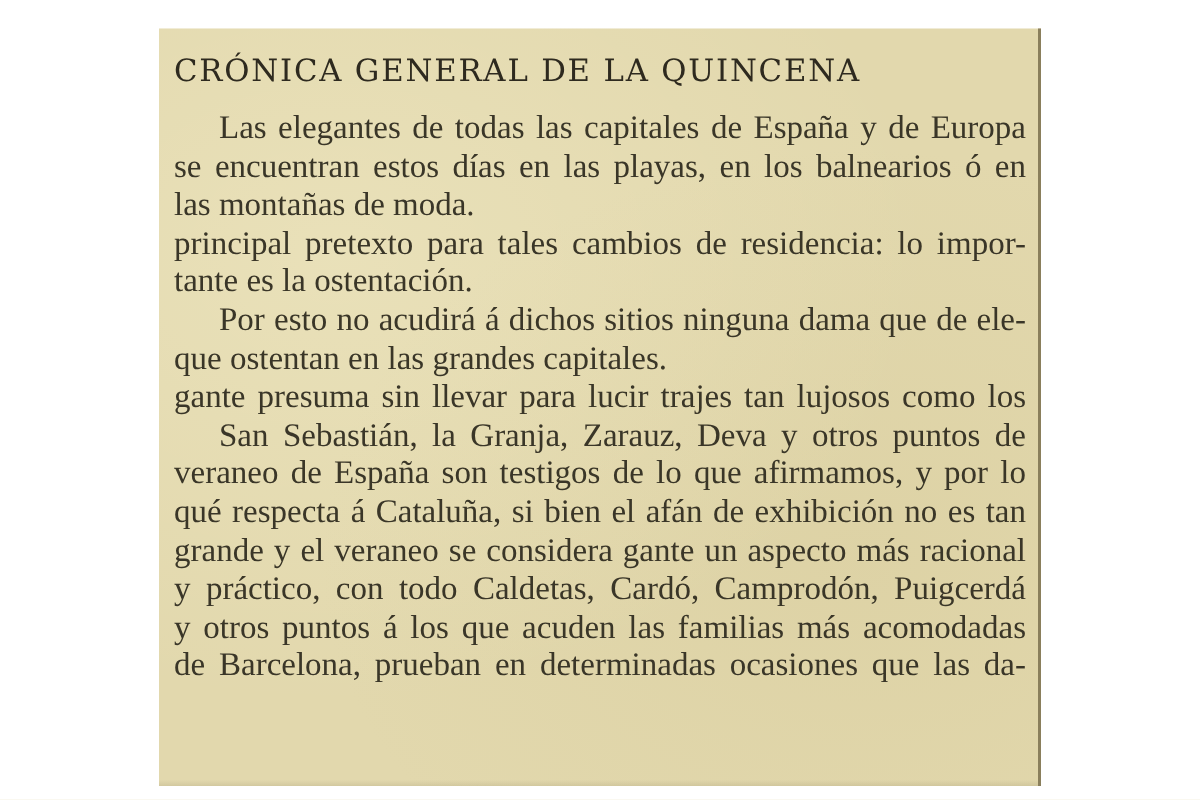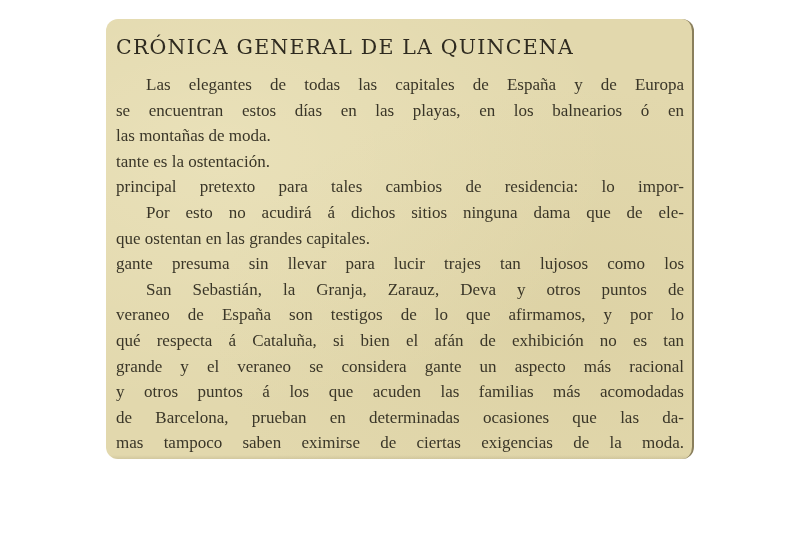--- a/index.html
+++ b/index.html
@@ -14,29 +14,28 @@
       position: relative;
       width: 800px;
       height: 533px;
       background: #ffffff;
     }
     .paper {
       position: absolute;
       left: 106px;
       top: 19px;
       width: 588px;
-      height: 440px;
+      height: 505px;
       background: #e2d8ad;
       background-image:
         radial-gradient(ellipse at 20% 30%, rgba(255,250,220,0.25), transparent 60%),
         radial-gradient(ellipse at 80% 70%, rgba(200,185,130,0.18), transparent 55%);
       border-right: 2px solid #8a7f5c;
       box-sizing: border-box;
       overflow: hidden;
-      border-radius: 12px;
     }
     .title {
       position: absolute;
       left: 10px;
       top: 14px;
       width: 570px;
       margin: 0;
       font-family: "DejaVu Serif", serif;
       font-weight: normal;
       font-size: 20.5px;
@@ -44,21 +43,21 @@
       color: #2e2a1f;
       white-space: nowrap;
       line-height: 28px;
     }
     .body {
       position: absolute;
       left: 10px;
       top: 53px;
       width: 568px;
       font-family: "Liberation Serif", serif;
-      font-size: 17px;
+      font-size: 22px;
       line-height: 25.6px;
       color: #3a3628;
     }
     .line {
       display: block;
       height: 25.6px;
       white-space: nowrap;
       text-align: justify;
       text-align-last: justify;
     }
@@ -84,33 +83,33 @@
   <div class="paper">
     <h1 class="title">CRÓNICA GENERAL DE LA QUINCENA</h1>
 
     <div class="body">
       <div>
         <span class="line indent">Las elegantes de todas las capitales de España y de Europa</span>
         <span class="line">se encuentran estos días en las playas, en los balnearios ó en</span>
         <span class="line last">las montañas de moda.</span>
       </div>
       <div>
+        <span class="line">principal pretexto para tales cambios de residencia: lo impor-</span>
         <span class="line last">tante es la ostentación.</span>
-        <span class="line">principal pretexto para tales cambios de residencia: lo impor-</span>
       </div>
       <div>
         <span class="line indent">Por esto no acudirá á dichos sitios ninguna dama que de ele-</span>
         <span class="line last">que ostentan en las grandes capitales.</span>
         <span class="line">gante presuma sin llevar para lucir trajes tan lujosos como los</span>
       </div>
       <div>
         <span class="line indent">San Sebastián, la Granja, Zarauz, Deva y otros puntos de</span>
         <span class="line">veraneo de España son testigos de lo que afirmamos, y por lo</span>
         <span class="line">qué respecta á Cataluña, si bien el afán de exhibición no es tan</span>
         <span class="line">grande y el veraneo se considera gante un aspecto más racional</span>
+        <span class="line">y práctico, con todo Caldetas, Cardó, Camprodón, Puigcerdá</span>
         <span class="line">y otros puntos á los que acuden las familias más acomodadas</span>
         <span class="line">de Barcelona, prueban en determinadas ocasiones que las da-</span>
-        <span class="line">mas tampoco saben eximirse de ciertas exigencias de la moda.</span>
       </div>
     </div>
     <div class="bleed"></div>
   </div>
 </div>
 
 </body></html>

